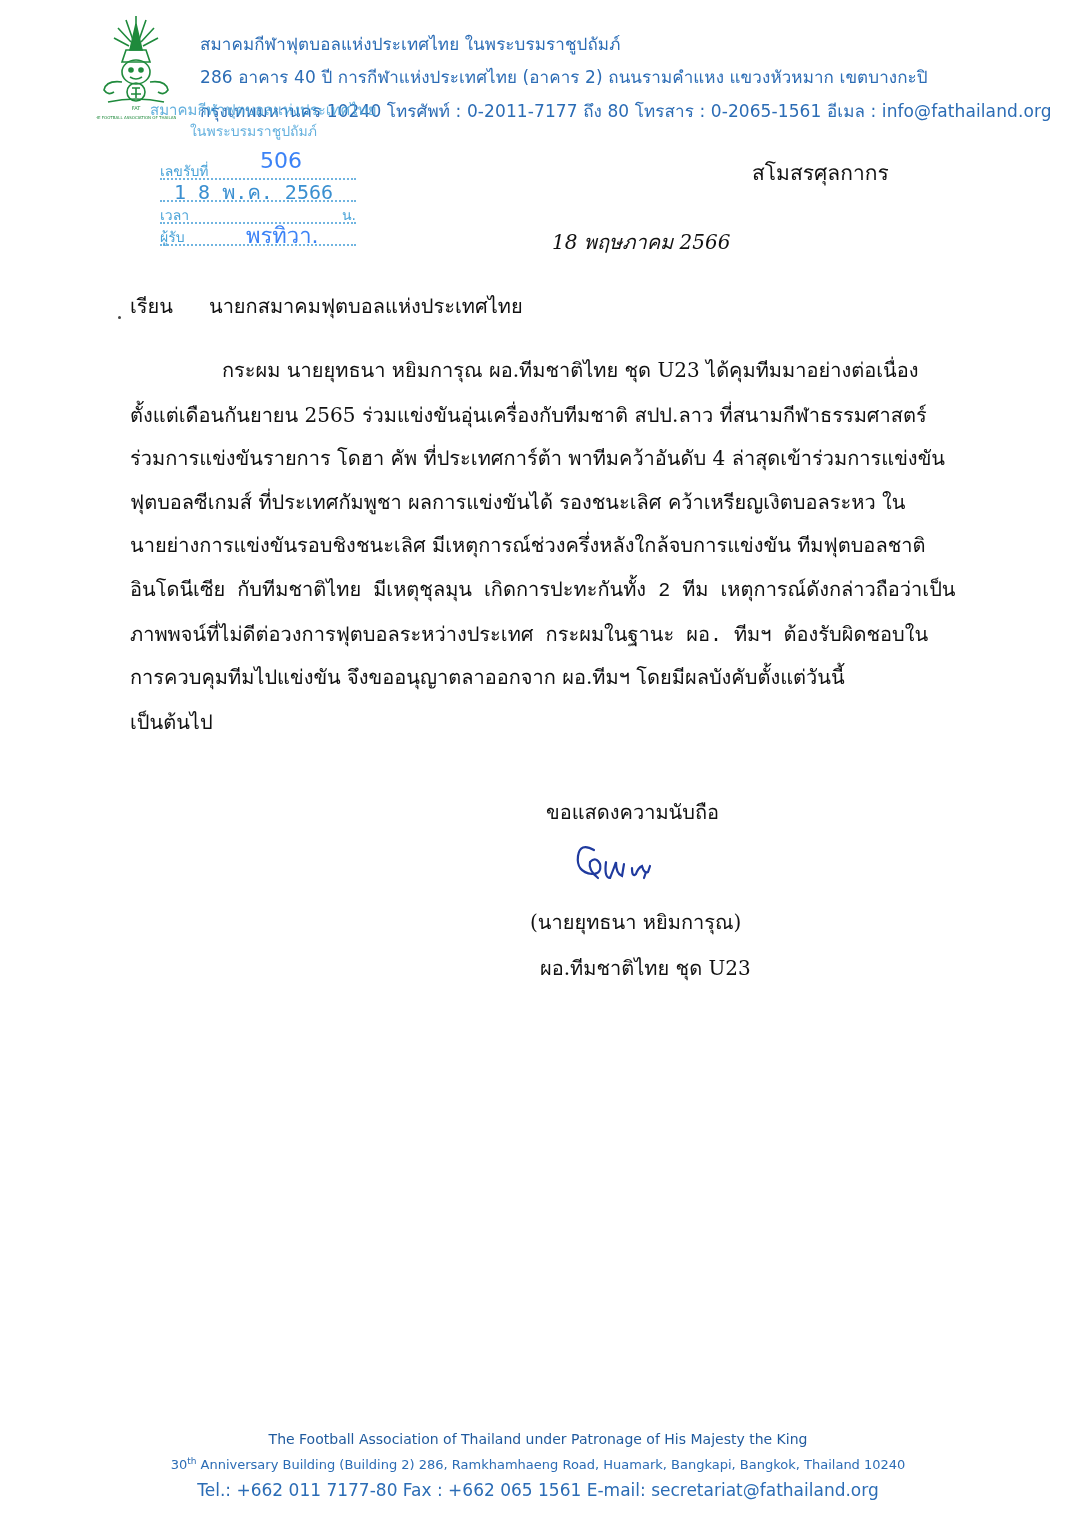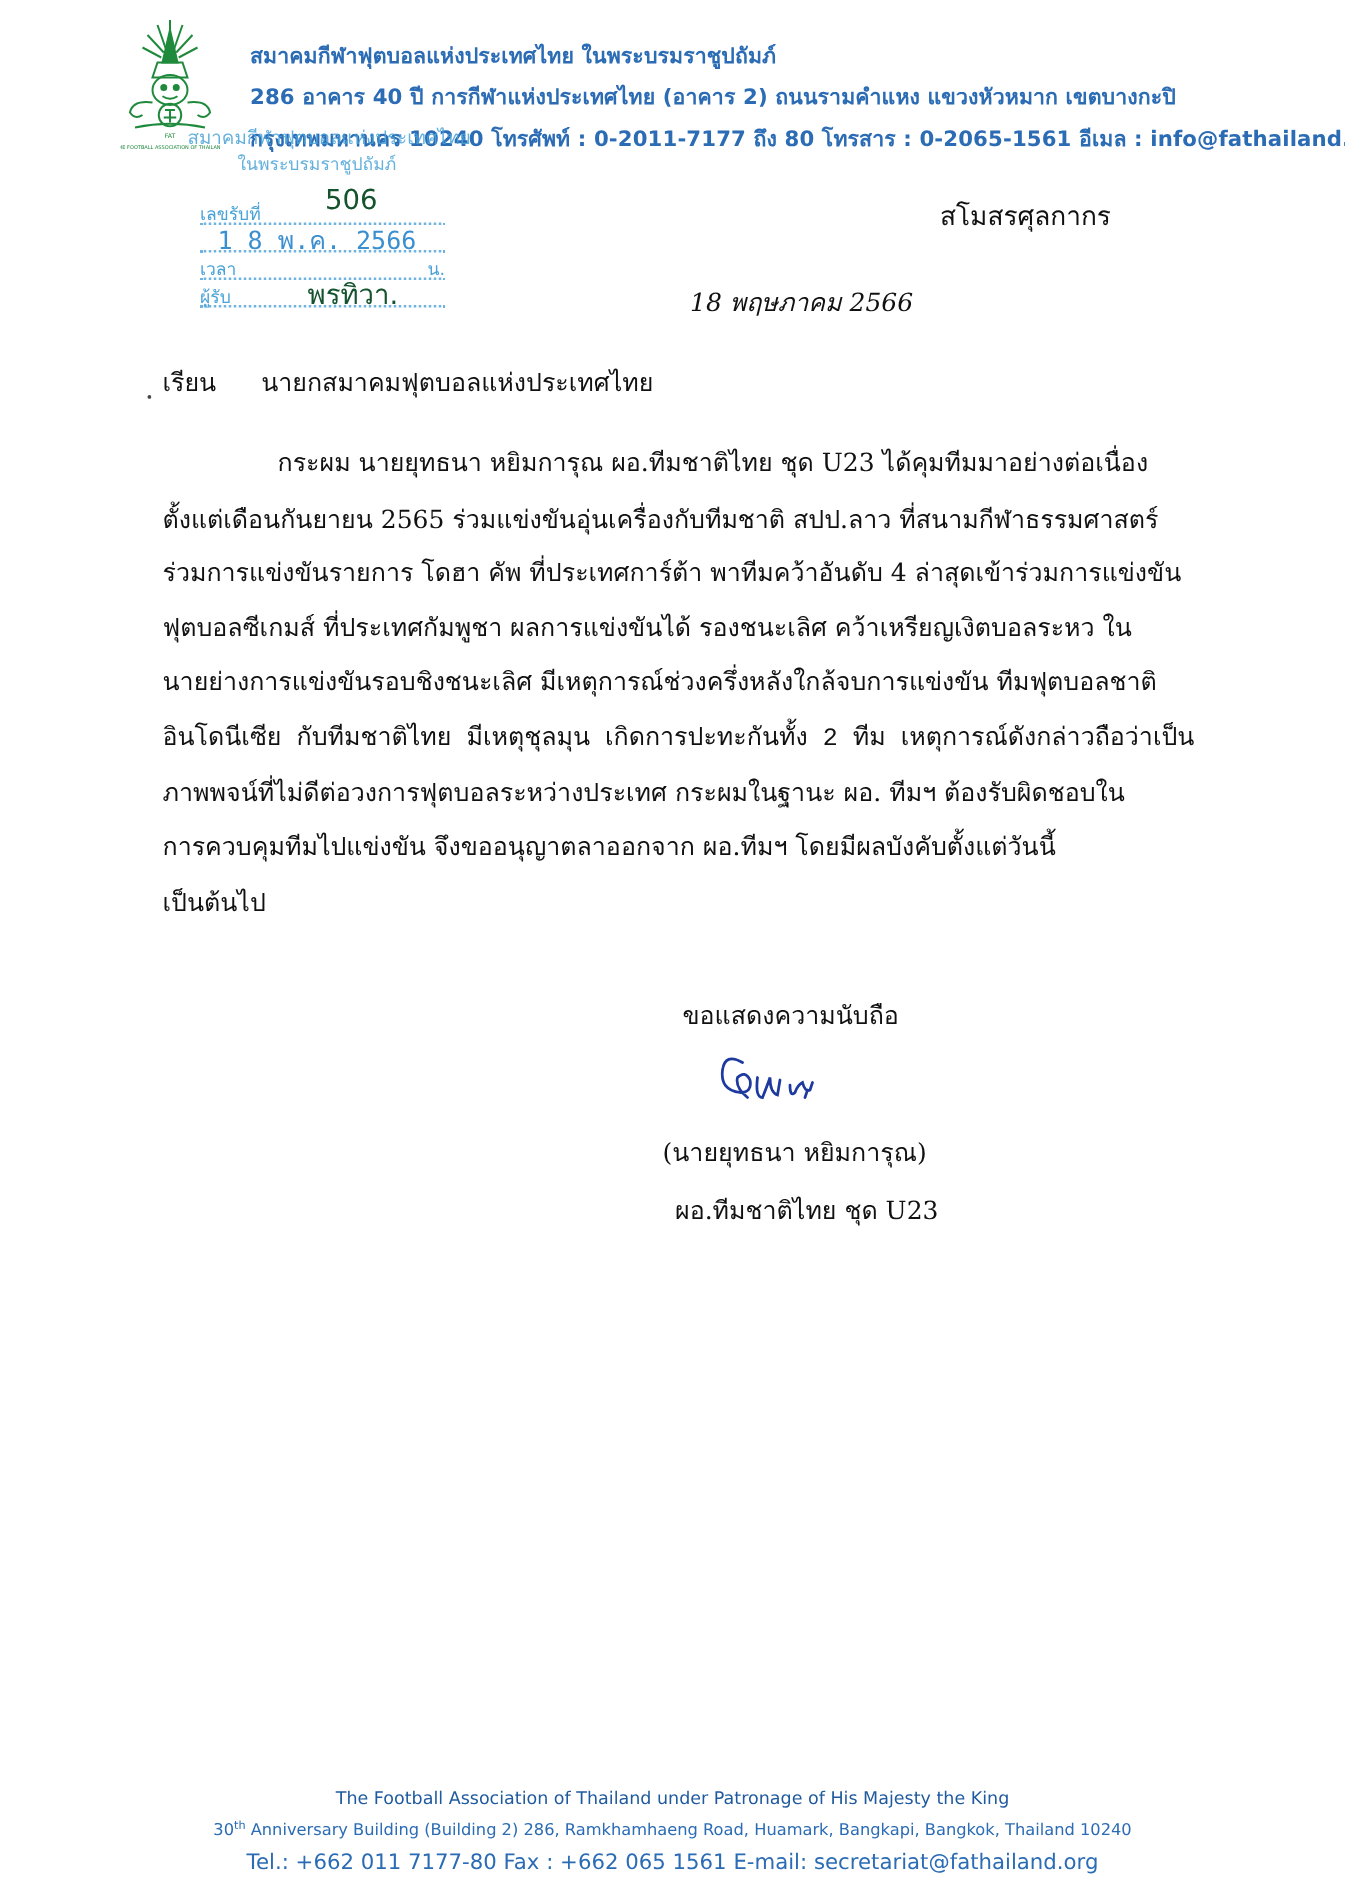--- a/index.html
+++ b/index.html
@@ -3,34 +3,34 @@
 <meta charset="utf-8">
 <style>
   html, body { margin: 0; padding: 0; }
   body {
     width: 1076px; height: 1522px; background: #ffffff; position: relative;
     overflow: hidden; font-family: "DejaVu Serif", "Liberation Serif", serif; color: #111;
   }
   .abs { position: absolute; }
   
   .logo { left: 96px; top: 10px; width: 80px; height: 112px; }
-  .lh-line { left: 200px; font-family: "DejaVu Sans", "Liberation Sans", sans-serif; color: #2b6cb5; font-size: 17px; white-space: nowrap; font-weight: bold; letter-spacing: 0.1px; }
+  .lh-line { left: 200px; font-family: "DejaVu Sans", "Liberation Sans", sans-serif; color: #2b6cb5; font-size: 17px; white-space: nowrap; font-weight: normal; letter-spacing: 0.1px; }
   .lh1 { top: 30px; }
   .lh2 { top: 63px; }
   .lh3 { top: 97px; }
   .stamp-text { font-family: "DejaVu Sans", "Liberation Sans", sans-serif; color: #4aa3d8; opacity: 0.85; white-space: nowrap; }
   .stamp-org1 { left: 150px; top: 98px; font-size: 15px; }
   .stamp-org2 { left: 190px; top: 120px; font-size: 14px; }
   .stamp-label { font-size: 14px; color: #4aa3d8; }
   .stamp-row { position: absolute; left: 160px; font-family: "DejaVu Sans", "Liberation Sans", sans-serif; font-size: 14px; color: #4aa3d8; white-space: nowrap; border-bottom: 2px dotted #6fb4e0; width: 196px; height: 18px; }
   .stamp-r1 { top: 160px; }
   .stamp-r2 { top: 182px; }
   .stamp-r3 { top: 204px; }
   .stamp-r4 { top: 226px; }
-  .hand { font-family: "DejaVu Sans", "Liberation Sans", sans-serif; color: #14532d; font-size: 22px; position: absolute; }
+  .hand { font-family: "DejaVu Sans", "Liberation Sans", sans-serif; color: #3b82f6; font-size: 22px; position: absolute; }
   .stamp-date { color: #3a8fd0; font-size: 20px; font-family: "DejaVu Sans Mono", "Liberation Mono", monospace; position: absolute; }
   
   .text { font-size: 20px; white-space: nowrap; }
   .sender { left: 752px; top: 156px; font-size: 21px; }
   .date { left: 552px; top: 226px; font-style: italic; }
   .salutation { left: 130px; top: 290px; }
   .salutation .to { margin-left: 36px; }
   .para-line { left: 130px; font-size: 20px; white-space: nowrap; }
   .closing { left: 546px; top: 796px; }
   .signature { left: 572px; top: 838px; width: 100px; height: 52px; }
@@ -103,21 +103,21 @@
   <span>เรียน</span><span class="to">นายกสมาคมฟุตบอลแห่งประเทศไทย</span>
 </div>
 <div class="abs dot-mark" style="left:118px; top:316px;"></div>
 
 <div class="abs para-line" style="left:222px; top:354px;">กระผม นายยุทธนา  หยิมการุณ ผอ.ทีมชาติไทย ชุด U23  ได้คุมทีมมาอย่างต่อเนื่อง</div>
 <div class="abs para-line" style="top:399px;">ตั้งแต่เดือนกันยายน 2565  ร่วมแข่งขันอุ่นเครื่องกับทีมชาติ สปป.ลาว ที่สนามกีฬาธรรมศาสตร์</div>
 <div class="abs para-line" style="top:442px;">ร่วมการแข่งขันรายการ โดฮา คัพ ที่ประเทศการ์ต้า พาทีมคว้าอันดับ 4  ล่าสุดเข้าร่วมการแข่งขัน</div>
 <div class="abs para-line" style="top:486px;">ฟุตบอลซีเกมส์ ที่ประเทศกัมพูชา  ผลการแข่งขันได้ รองชนะเลิศ  คว้าเหรียญเงิตบอลระหว  ใน</div>
 <div class="abs para-line" style="top:529px;">นายย่างการแข่งขันรอบชิงชนะเลิศ  มีเหตุการณ์ช่วงครึ่งหลังใกล้จบการแข่งขัน  ทีมฟุตบอลชาติ</div>
 <div class="abs para-line" style="top:573px;font-family:Liberation Mono, monospace;">อินโดนีเซีย กับทีมชาติไทย มีเหตุชุลมุน เกิดการปะทะกันทั้ง 2 ทีม   เหตุการณ์ดังกล่าวถือว่าเป็น</div>
-<div class="abs para-line" style="top:618px;">ภาพพจน์ที่ไม่ดีต่อวงการฟุตบอลระหว่างประเทศ    กระผมในฐานะ ผอ. ทีมฯ ต้องรับผิดชอบใน</div>
+<div class="abs para-line" style="top:618px;font-family:Liberation Mono, monospace;">ภาพพจน์ที่ไม่ดีต่อวงการฟุตบอลระหว่างประเทศ    กระผมในฐานะ ผอ. ทีมฯ ต้องรับผิดชอบใน</div>
 <div class="abs para-line" style="top:661px;">การควบคุมทีมไปแข่งขัน  จึงขออนุญาตลาออกจาก  ผอ.ทีมฯ  โดยมีผลบังคับตั้งแต่วันนี้</div>
 <div class="abs para-line" style="top:706px;">เป็นต้นไป</div>
 
 <div class="abs text closing">ขอแสดงความนับถือ</div>
 
 <div class="abs signature">
   <svg width="100" height="52" viewBox="0 0 100 52">
     <path d="M22 12 Q8 4 6 18 Q4 34 20 36 Q30 36 28 26 Q24 18 18 24 Q16 32 26 40 M34 24 Q32 40 38 40 Q42 30 44 24 Q44 36 50 38 L52 26 M60 30 Q60 40 64 36 Q66 30 70 28 Q72 36 76 34 L78 28 M74 34 L72 40" fill="none" stroke="#1f3a9e" stroke-width="2.2" stroke-linecap="round"></path>
   </svg>
 </div>

